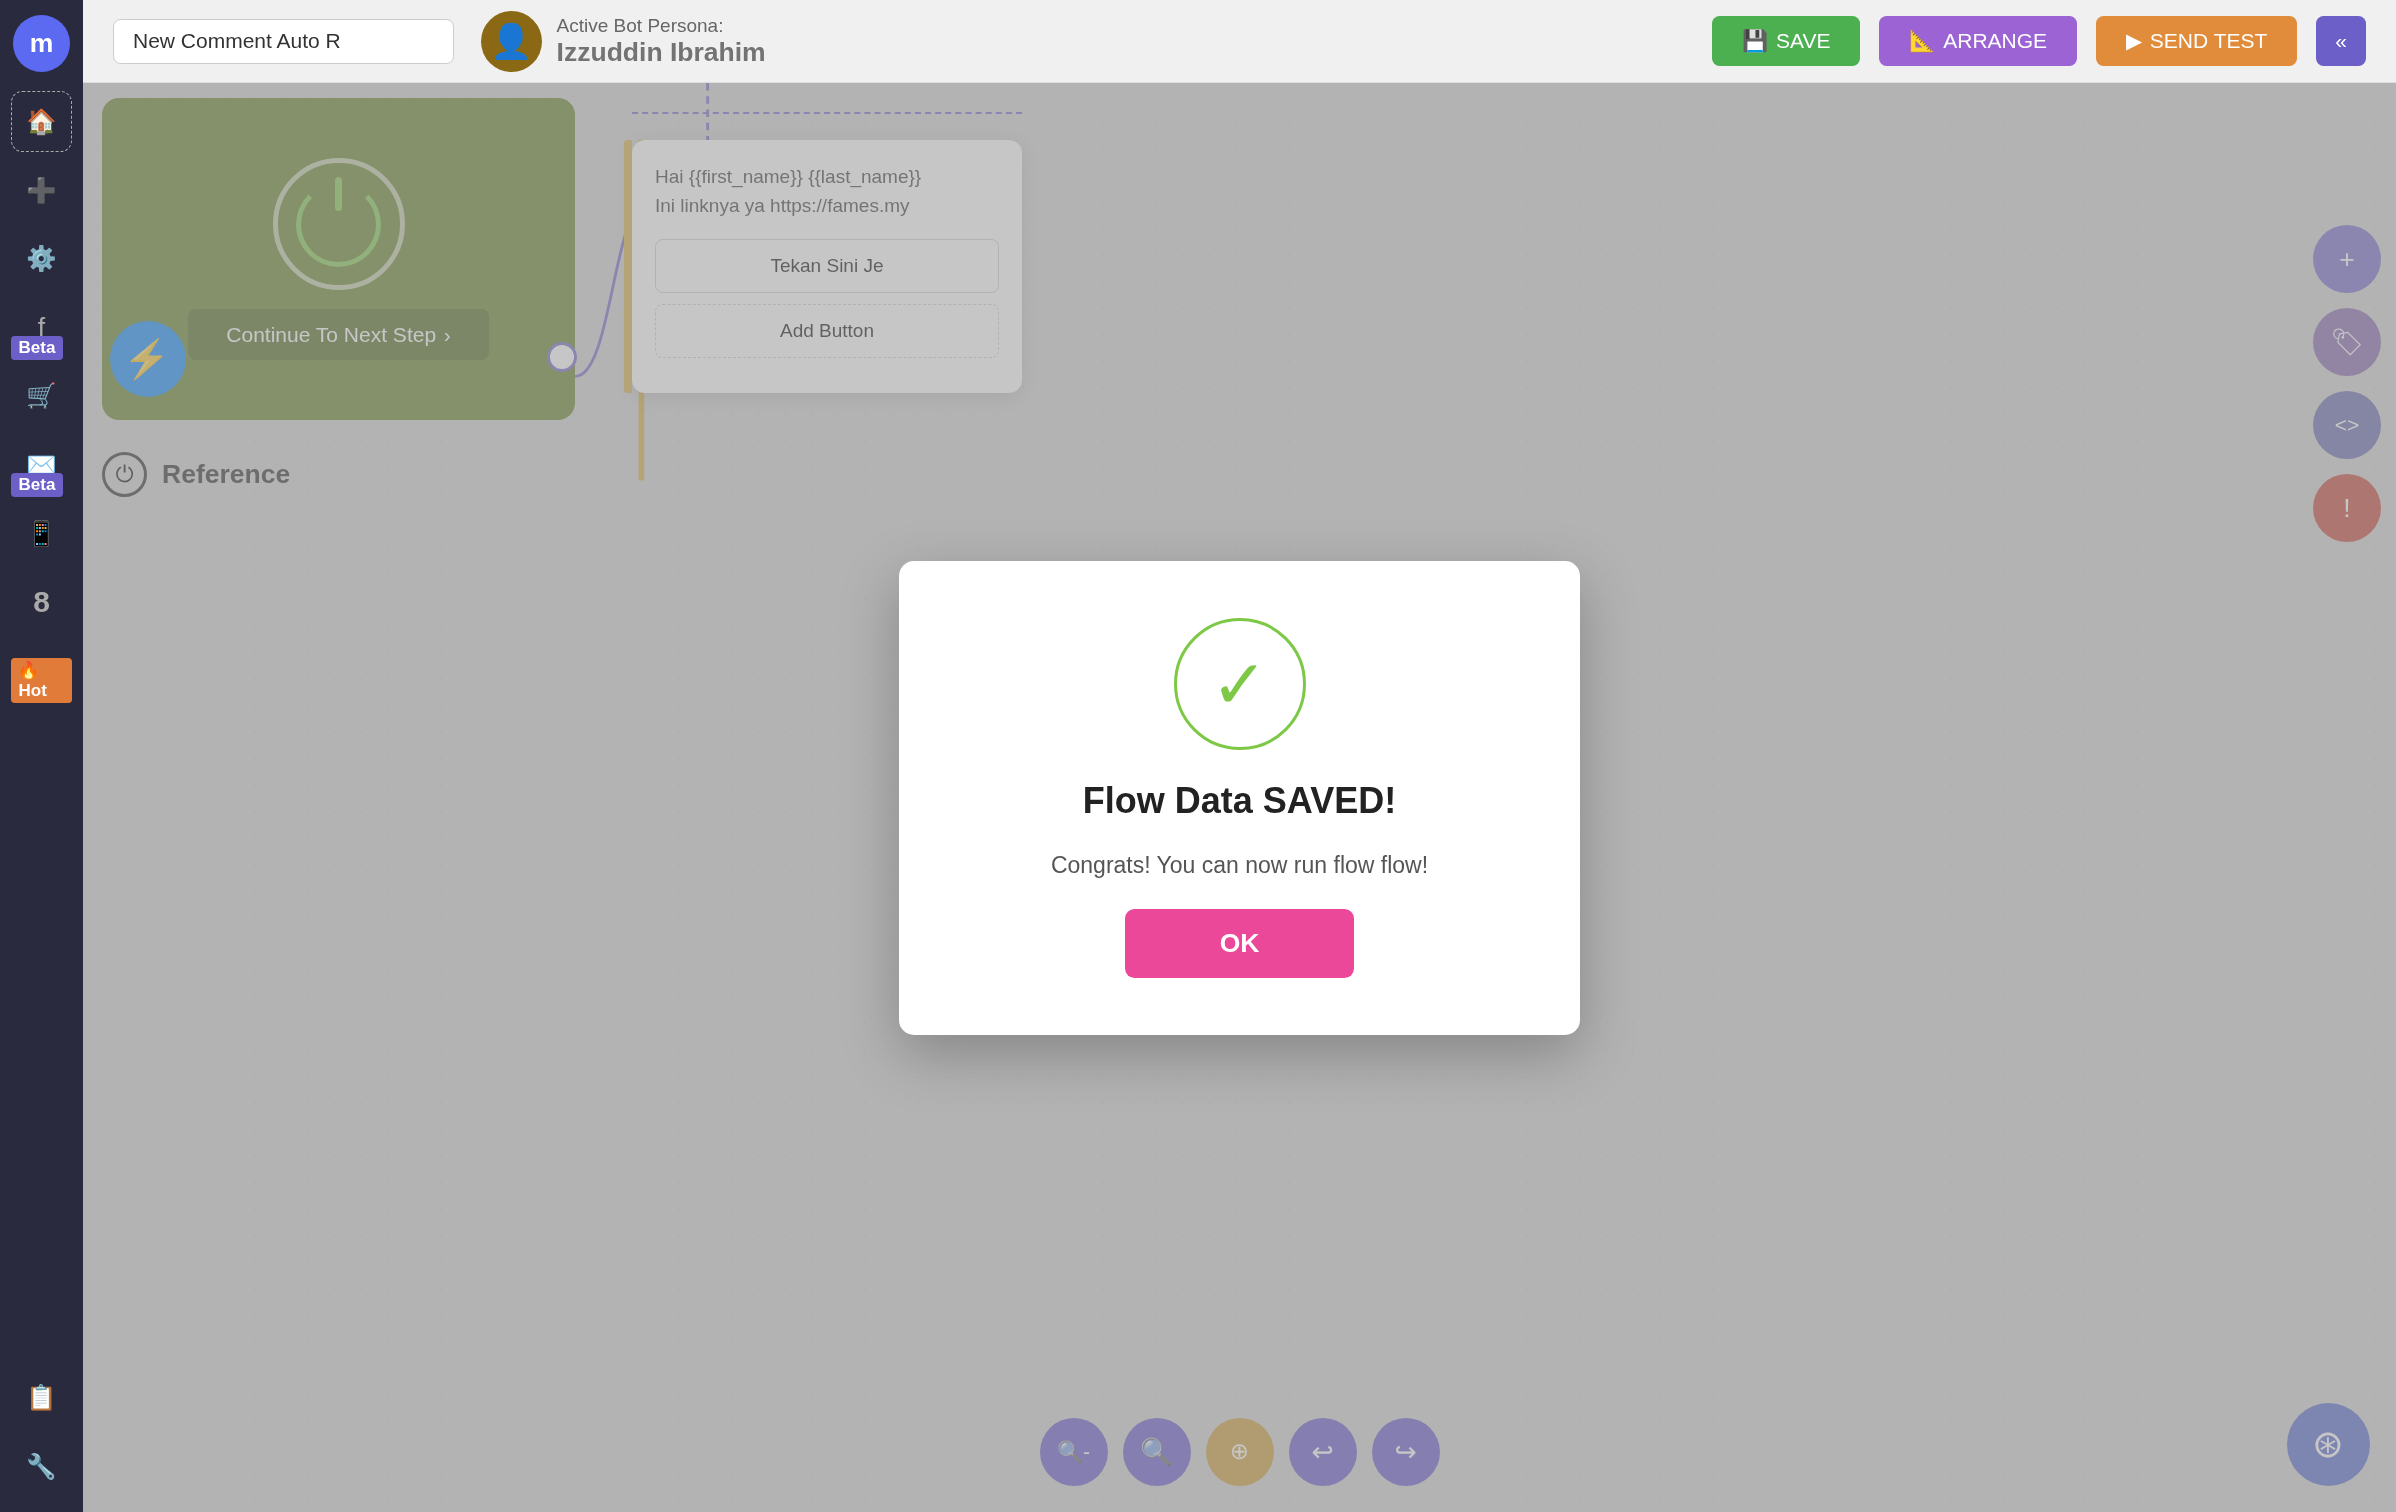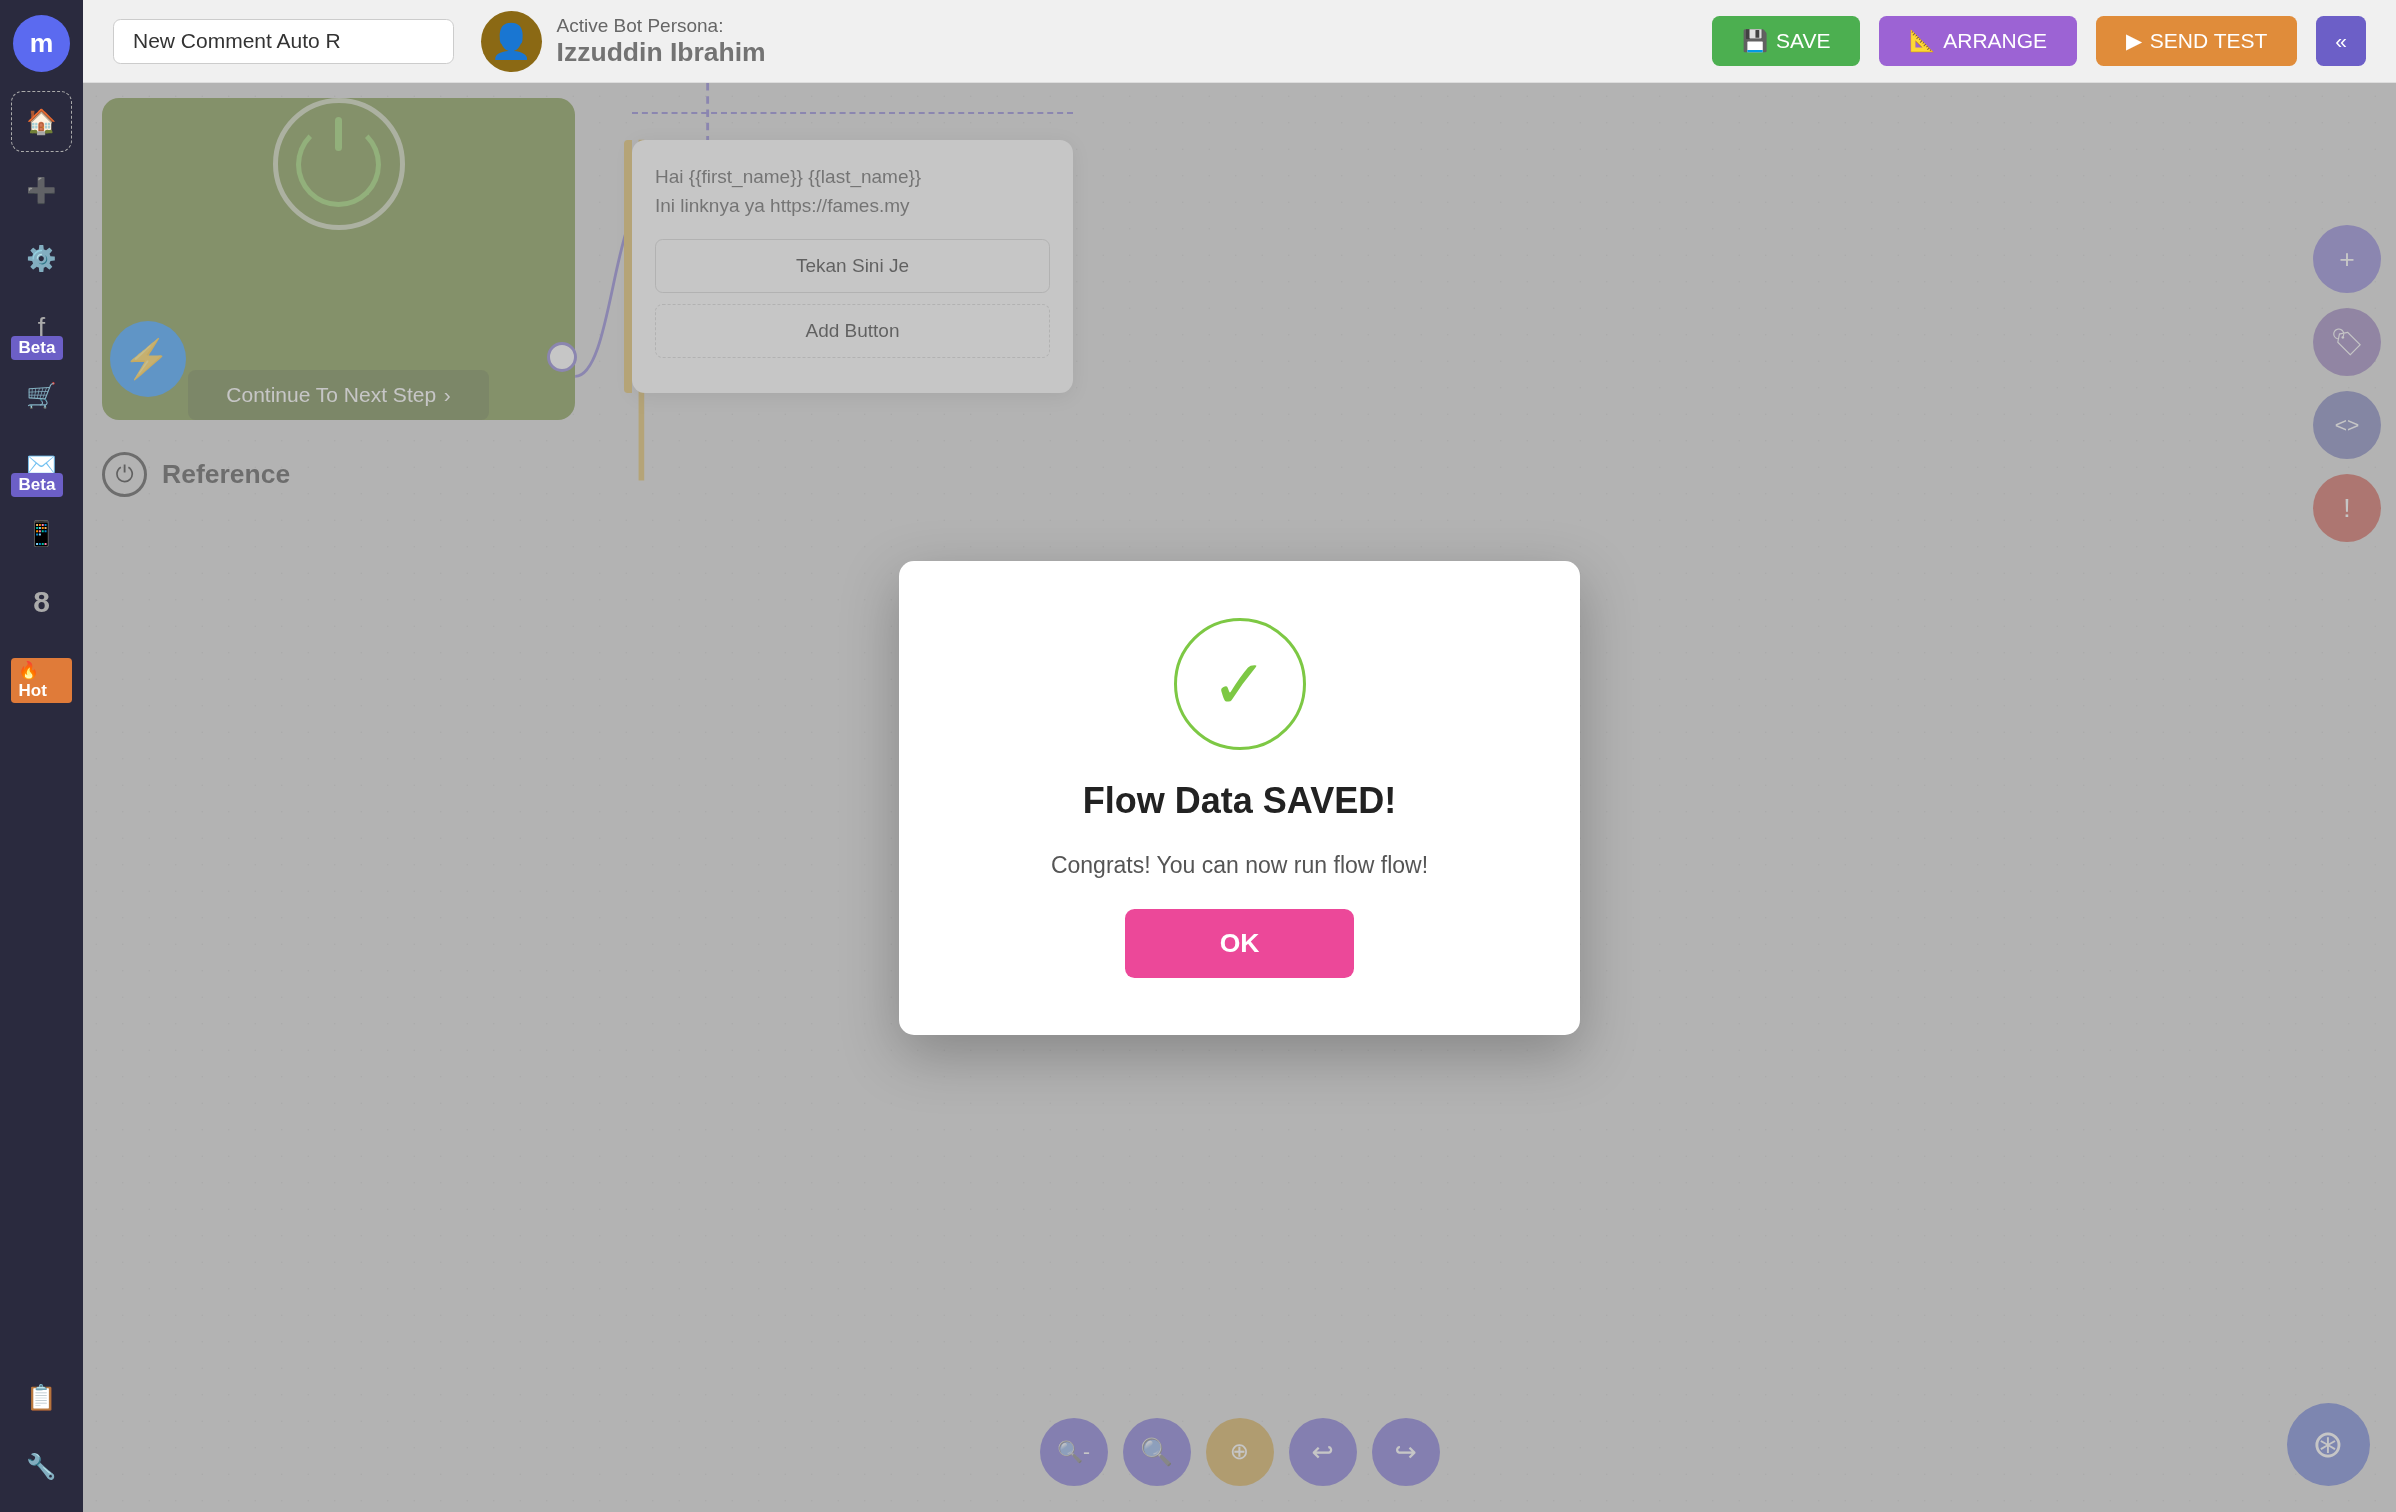--- a/index.html
+++ b/index.html
@@ -154,21 +154,21 @@
     
     .flow-node-start {
       position: absolute;
       top: 15px; left: 19px;
       width: 473px; height: 322px;
       background: #5a7a1a;
       border-radius: 17px;
       display: flex;
       flex-direction: column;
       align-items: center;
-      justify-content: space-between;
+      justify-content: center;
       gap: 19px;
     }
     .flow-node-start .power-icon {
       width: 132px; height: 132px;
       border: 5.7px solid rgba(255,255,255,0.6);
       border-radius: 50%;
       display: flex; align-items: center; justify-content: center;
     }
     .flow-node-start .power-symbol {
       width: 85px; height: 85px;
@@ -194,21 +194,21 @@
       padding: 13.2px 38px;
       font-size: 21px;
       cursor: pointer;
       display: flex; align-items: center; gap: 7.6px;
     }
 
     
     .flow-node-msg {
       position: absolute;
       top: 57px; left: 549px;
-      width: 441px;
+      width: 390px;
       background: white;
       border-radius: 13.2px;
       padding: 23px;
       box-shadow: 0 3.8px 19px rgba(0,0,0,0.15);
     }
     .flow-node-msg .msg-text {
       font-size: 19px;
       color: #333;
       line-height: 1.5;
       margin-bottom: 19px;

